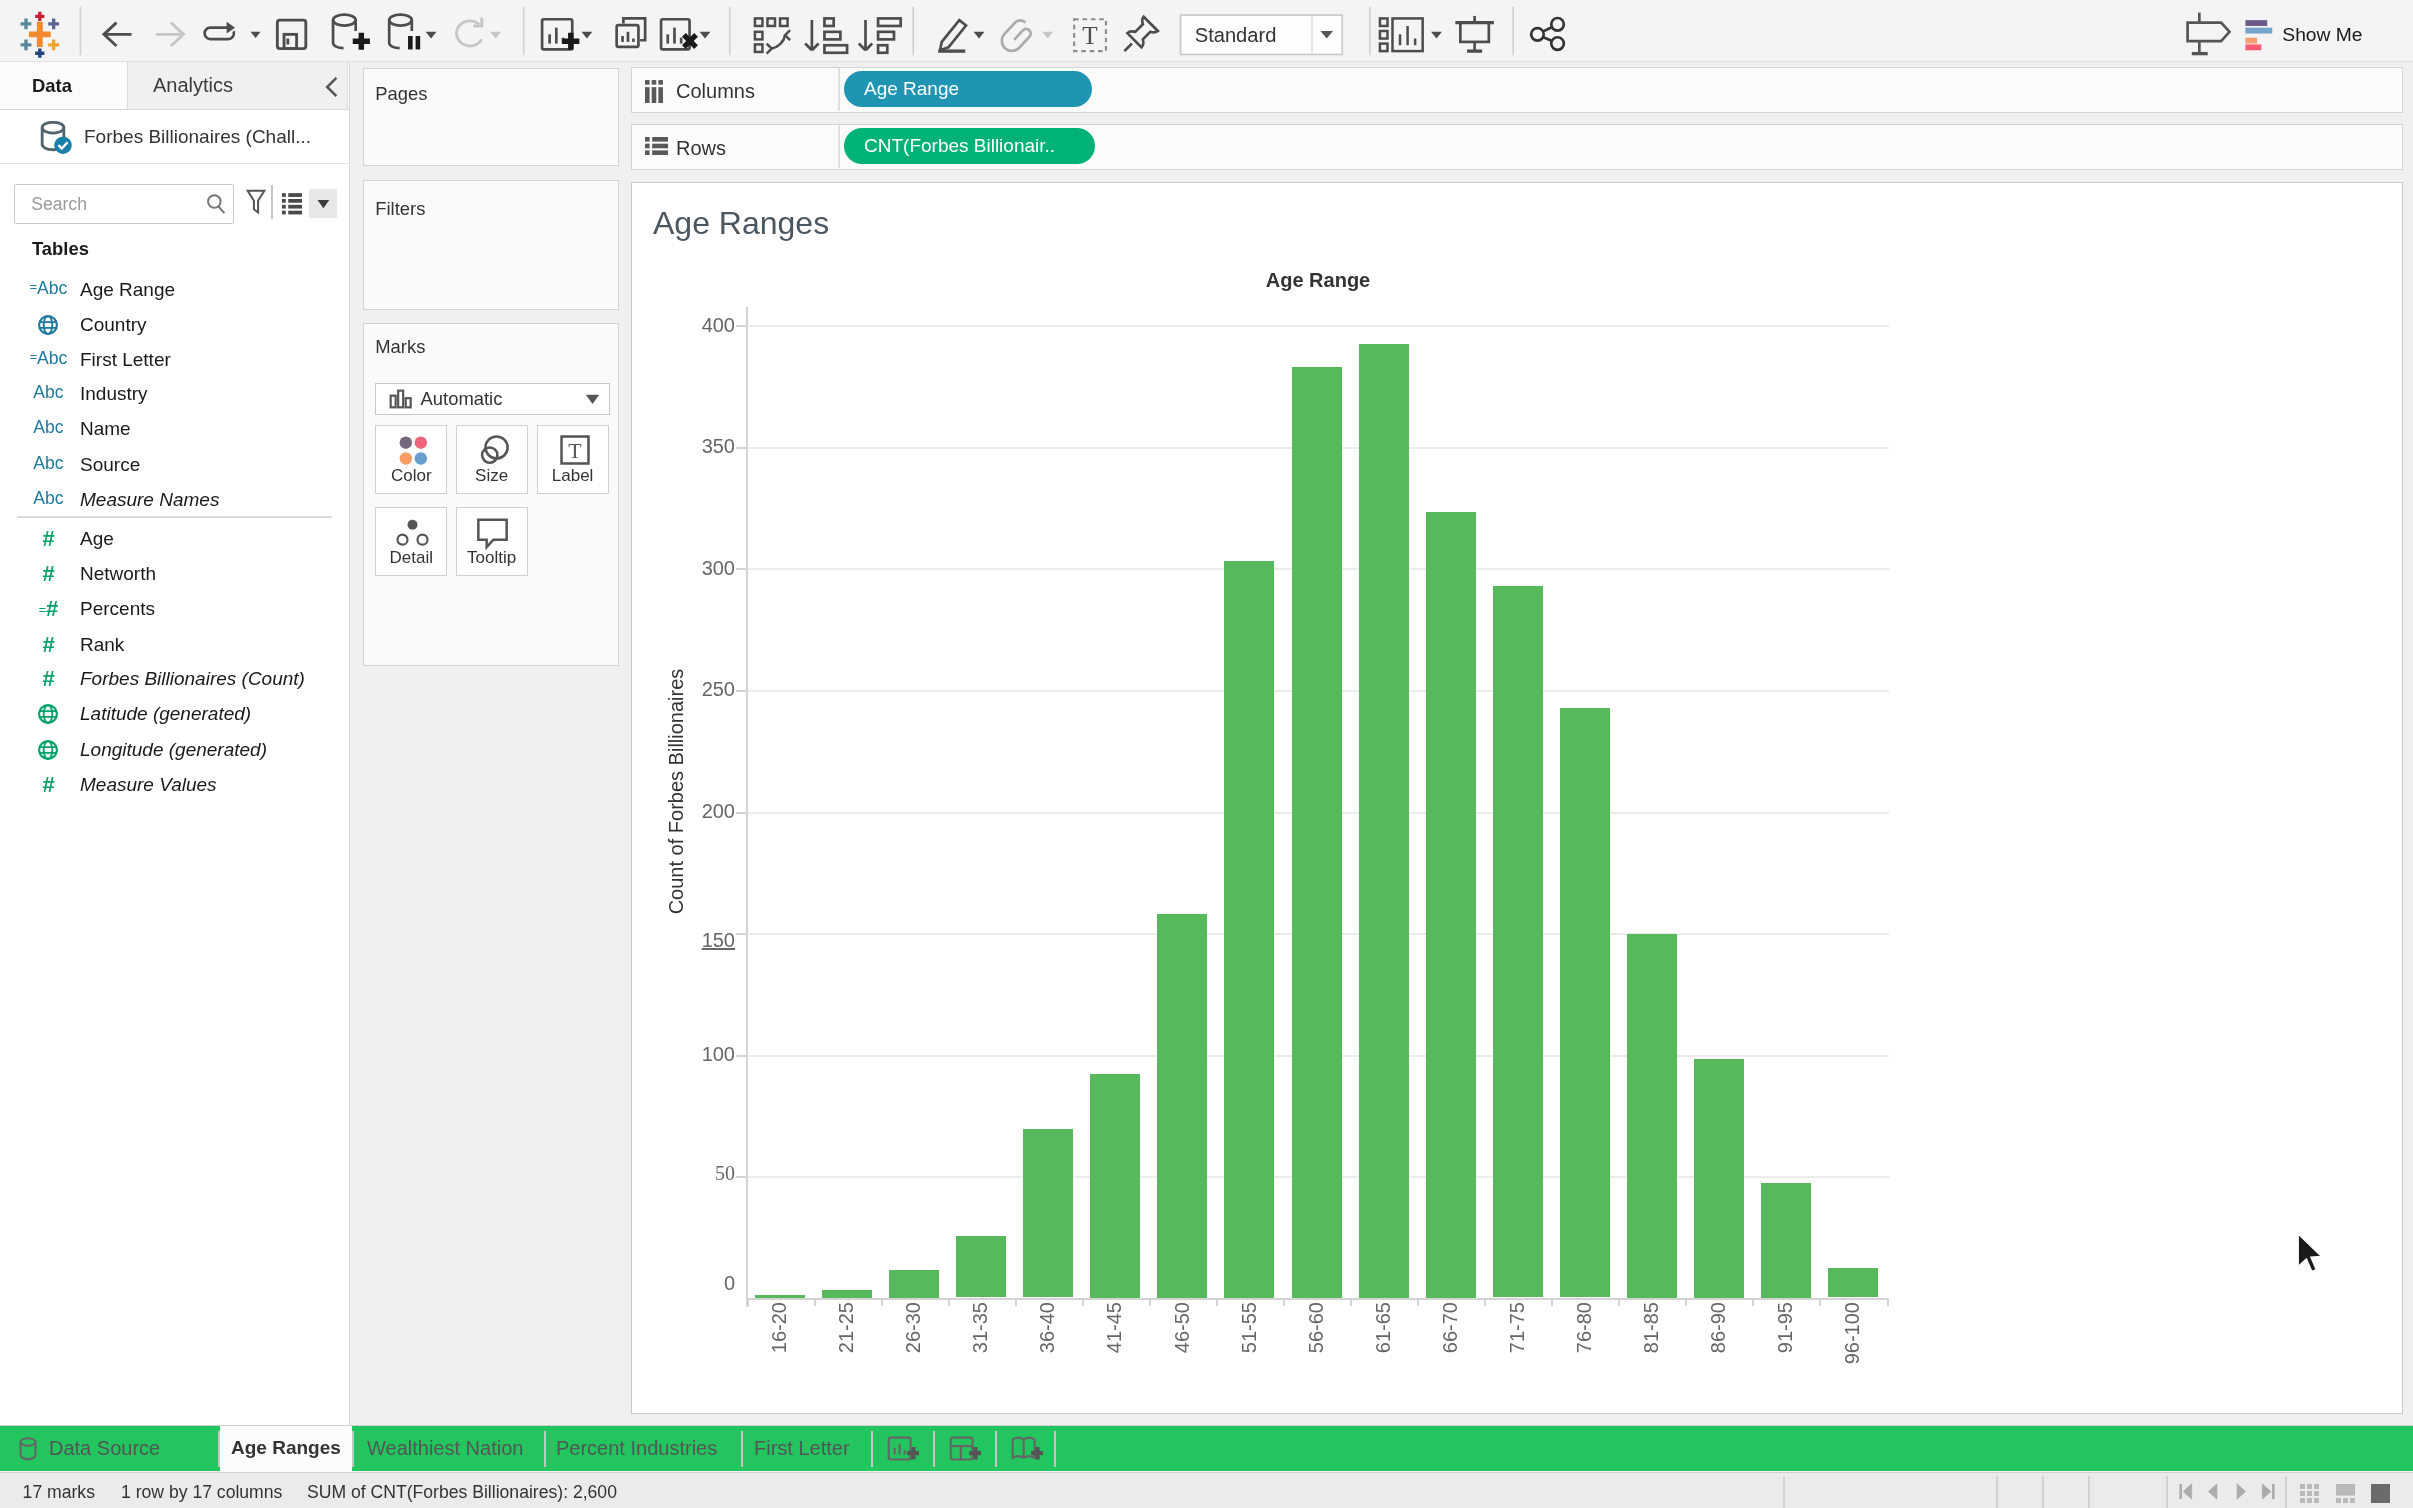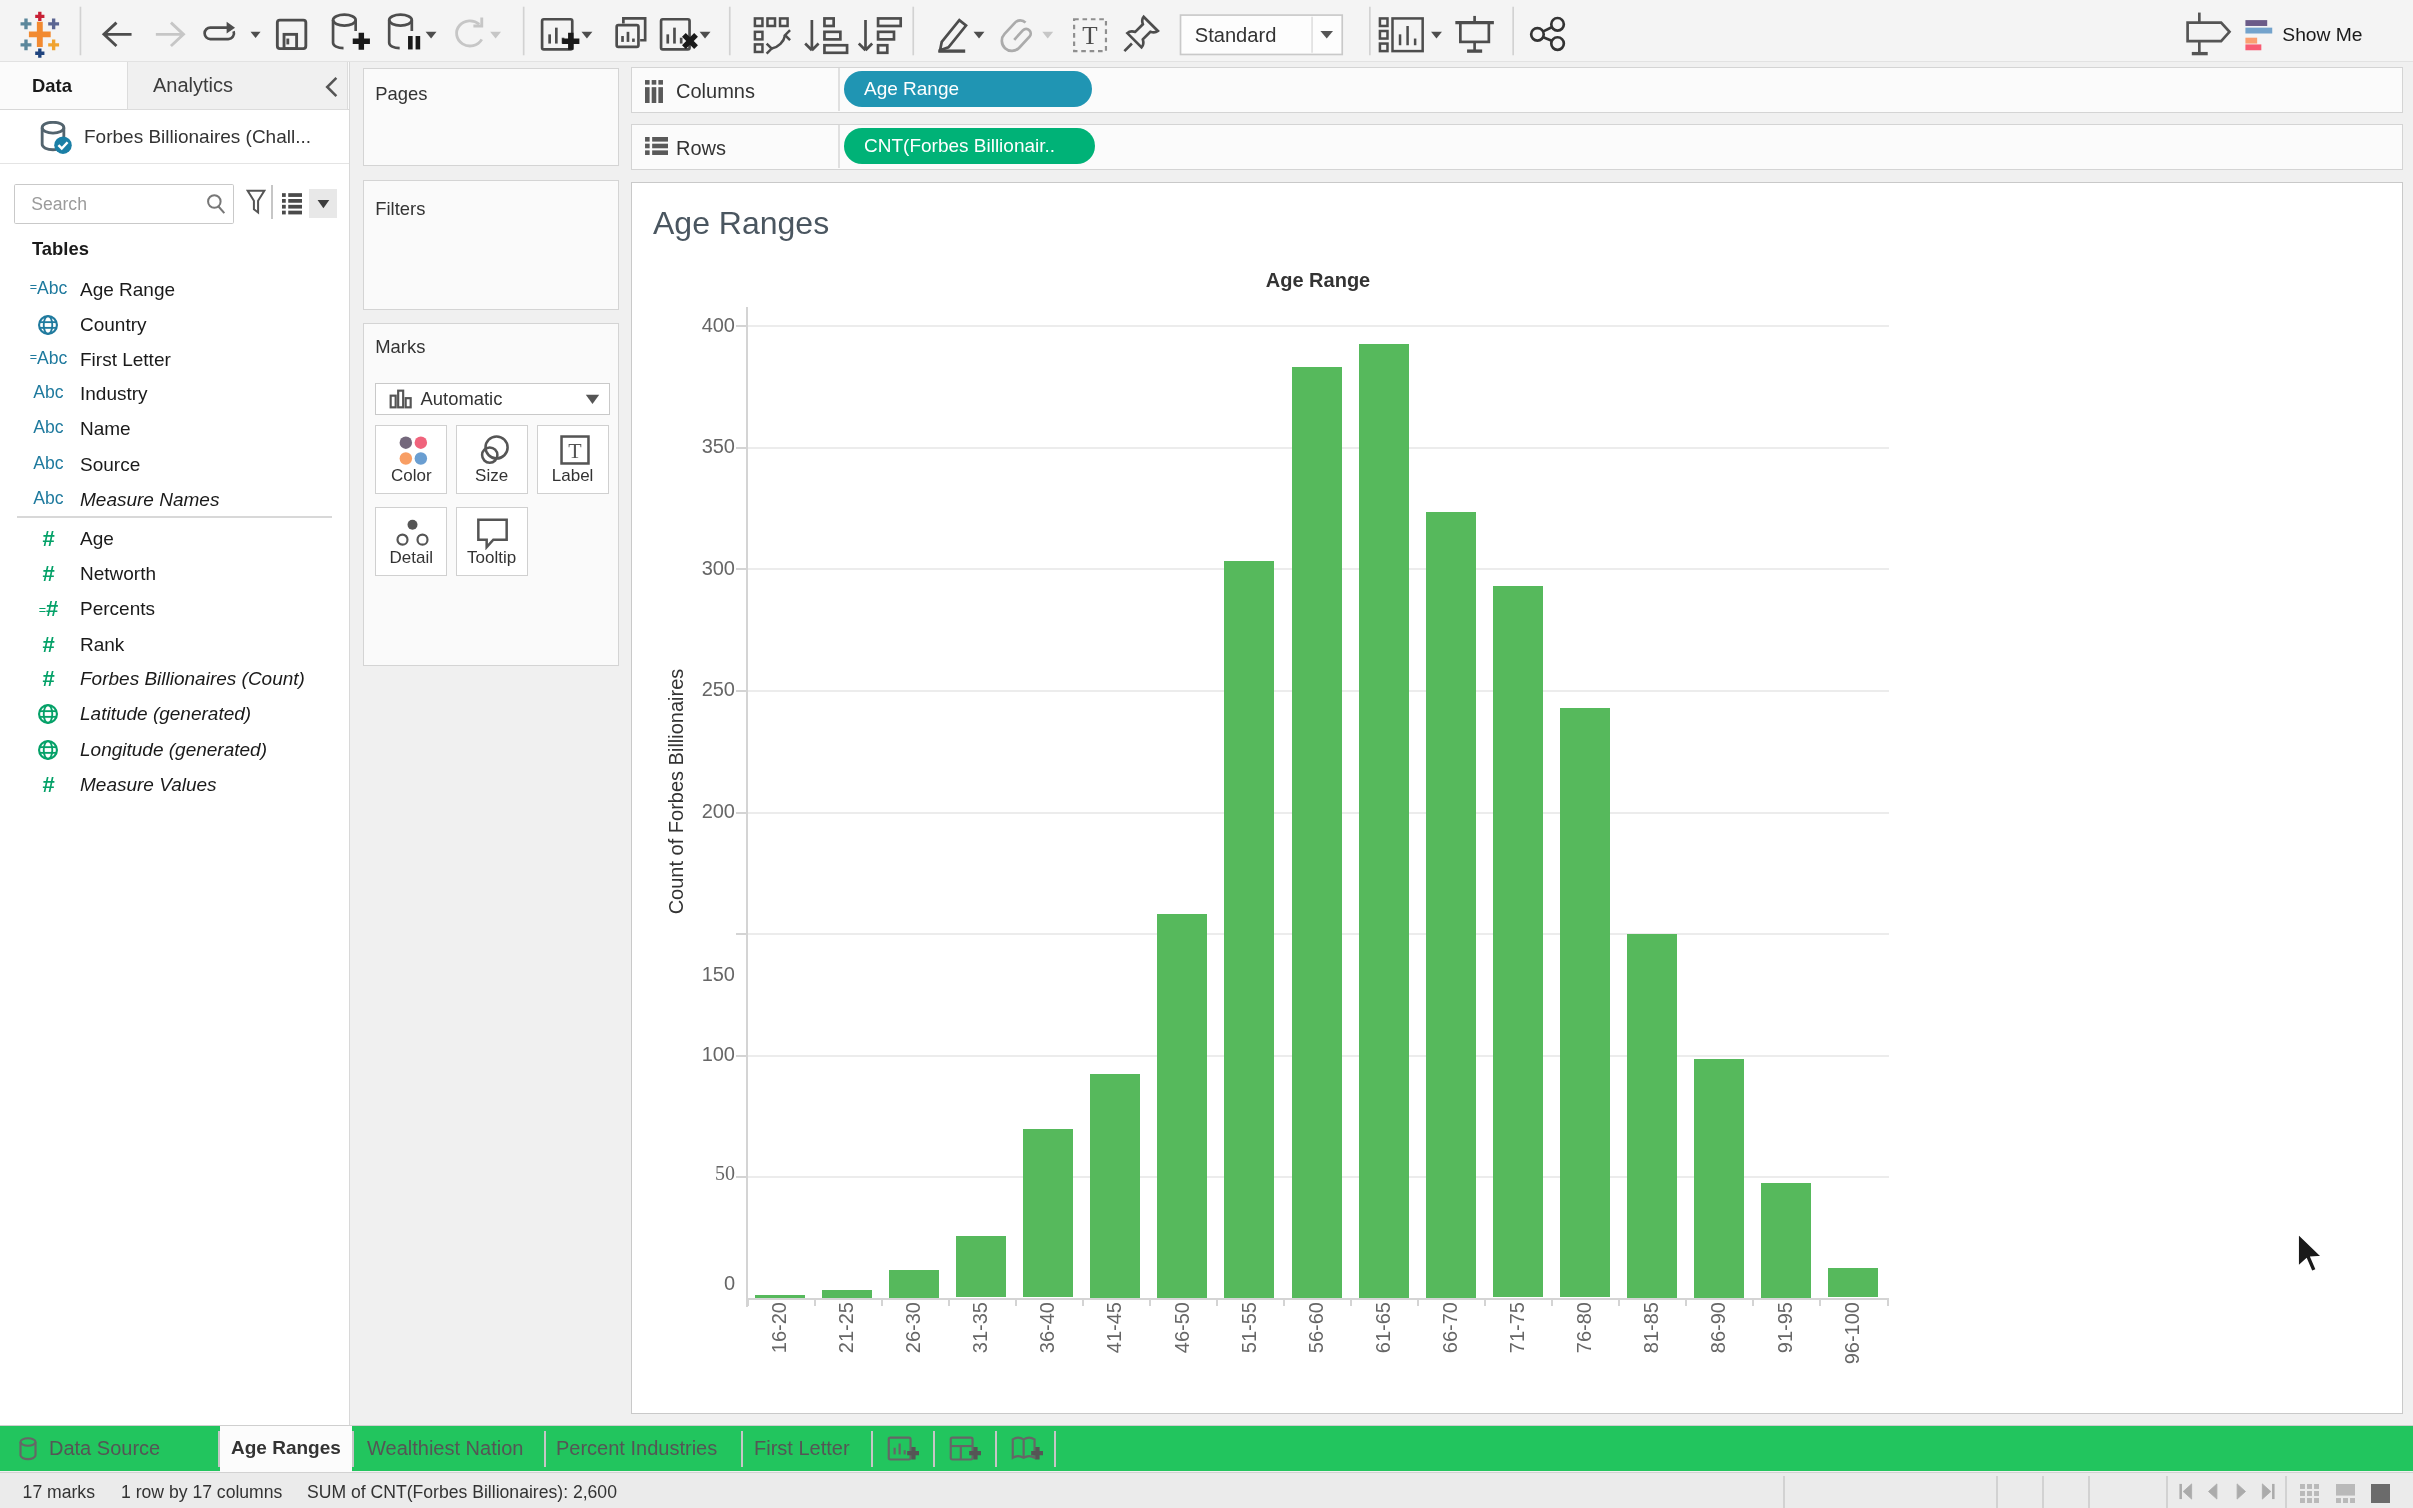--- a/index.html
+++ b/index.html
@@ -464,21 +464,21 @@
   <div class="ytick" style="top:629px;"></div>
   <div class="ytick" style="top:750px;"></div>
   <div class="ytick" style="top:872px;"></div>
   <div class="ytick" style="top:993px;"></div>
 
   <div class="ylab" style="top:131px;">400</div>
   <div class="ylab" style="top:252px;">350</div>
   <div class="ylab" style="top:374px;">300</div>
   <div class="ylab" style="top:495px;">250</div>
   <div class="ylab" style="top:617px;text-align:right;">200</div>
-  <div class="ylab" style="top:780px;">150</div>
+  <div class="ylab" style="top:746px;text-decoration:underline;">150</div>
   <div class="ylab" style="top:860px;">100</div>
   <div class="ylab" style="top:979px;font-family:Liberation Serif, serif;">50</div>
   <div class="ylab" style="top:1089px;">0</div>
 
   <div class="abs" style="left:114px;top:124px;width:1.7px;height:1000px;background:#d4d4d4;"></div>
   <div class="abs" style="left:115px;top:1115px;width:1142px;height:1.7px;background:#d4d4d4;"></div>
 
     <div class="abs" style="left:123px;top:1112px;width:50px;height:2.5px;background:#56b95c;"></div>
     <div class="abs" style="left:190px;top:1107px;width:50px;height:7.5px;background:#56b95c;"></div>
     <div class="abs" style="left:257px;top:1087px;width:50px;height:28px;background:#56b95c;"></div>

